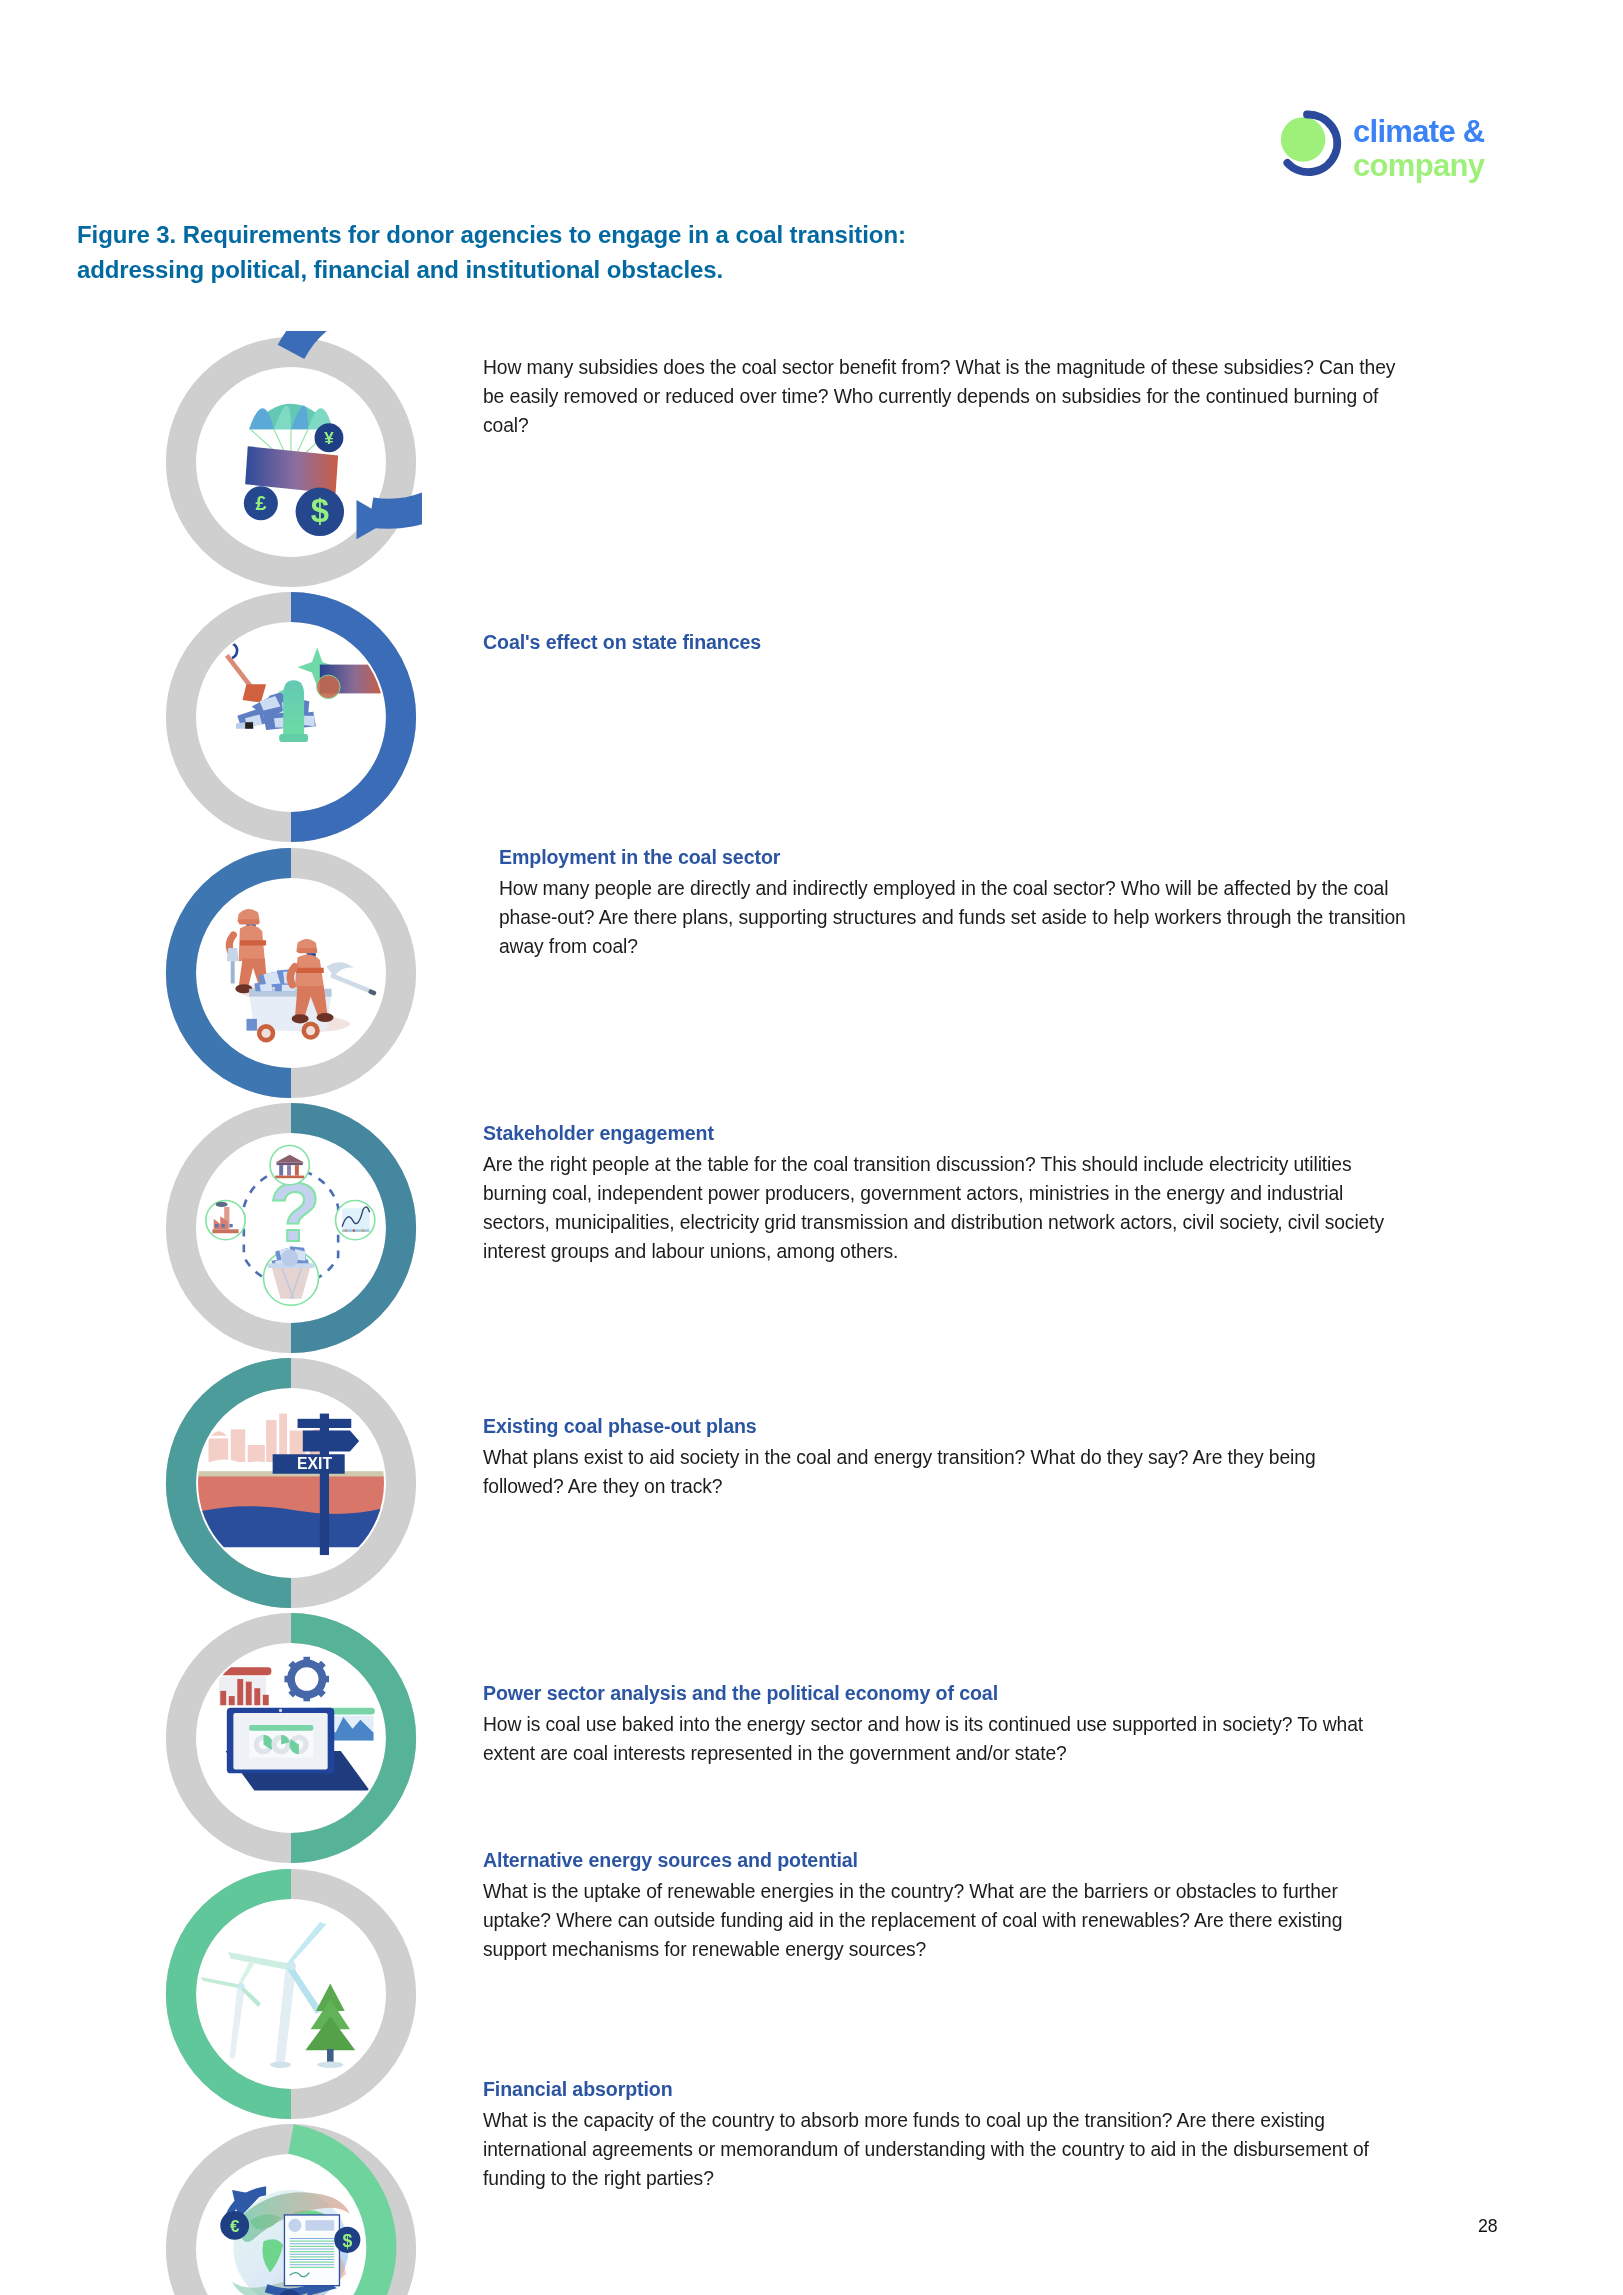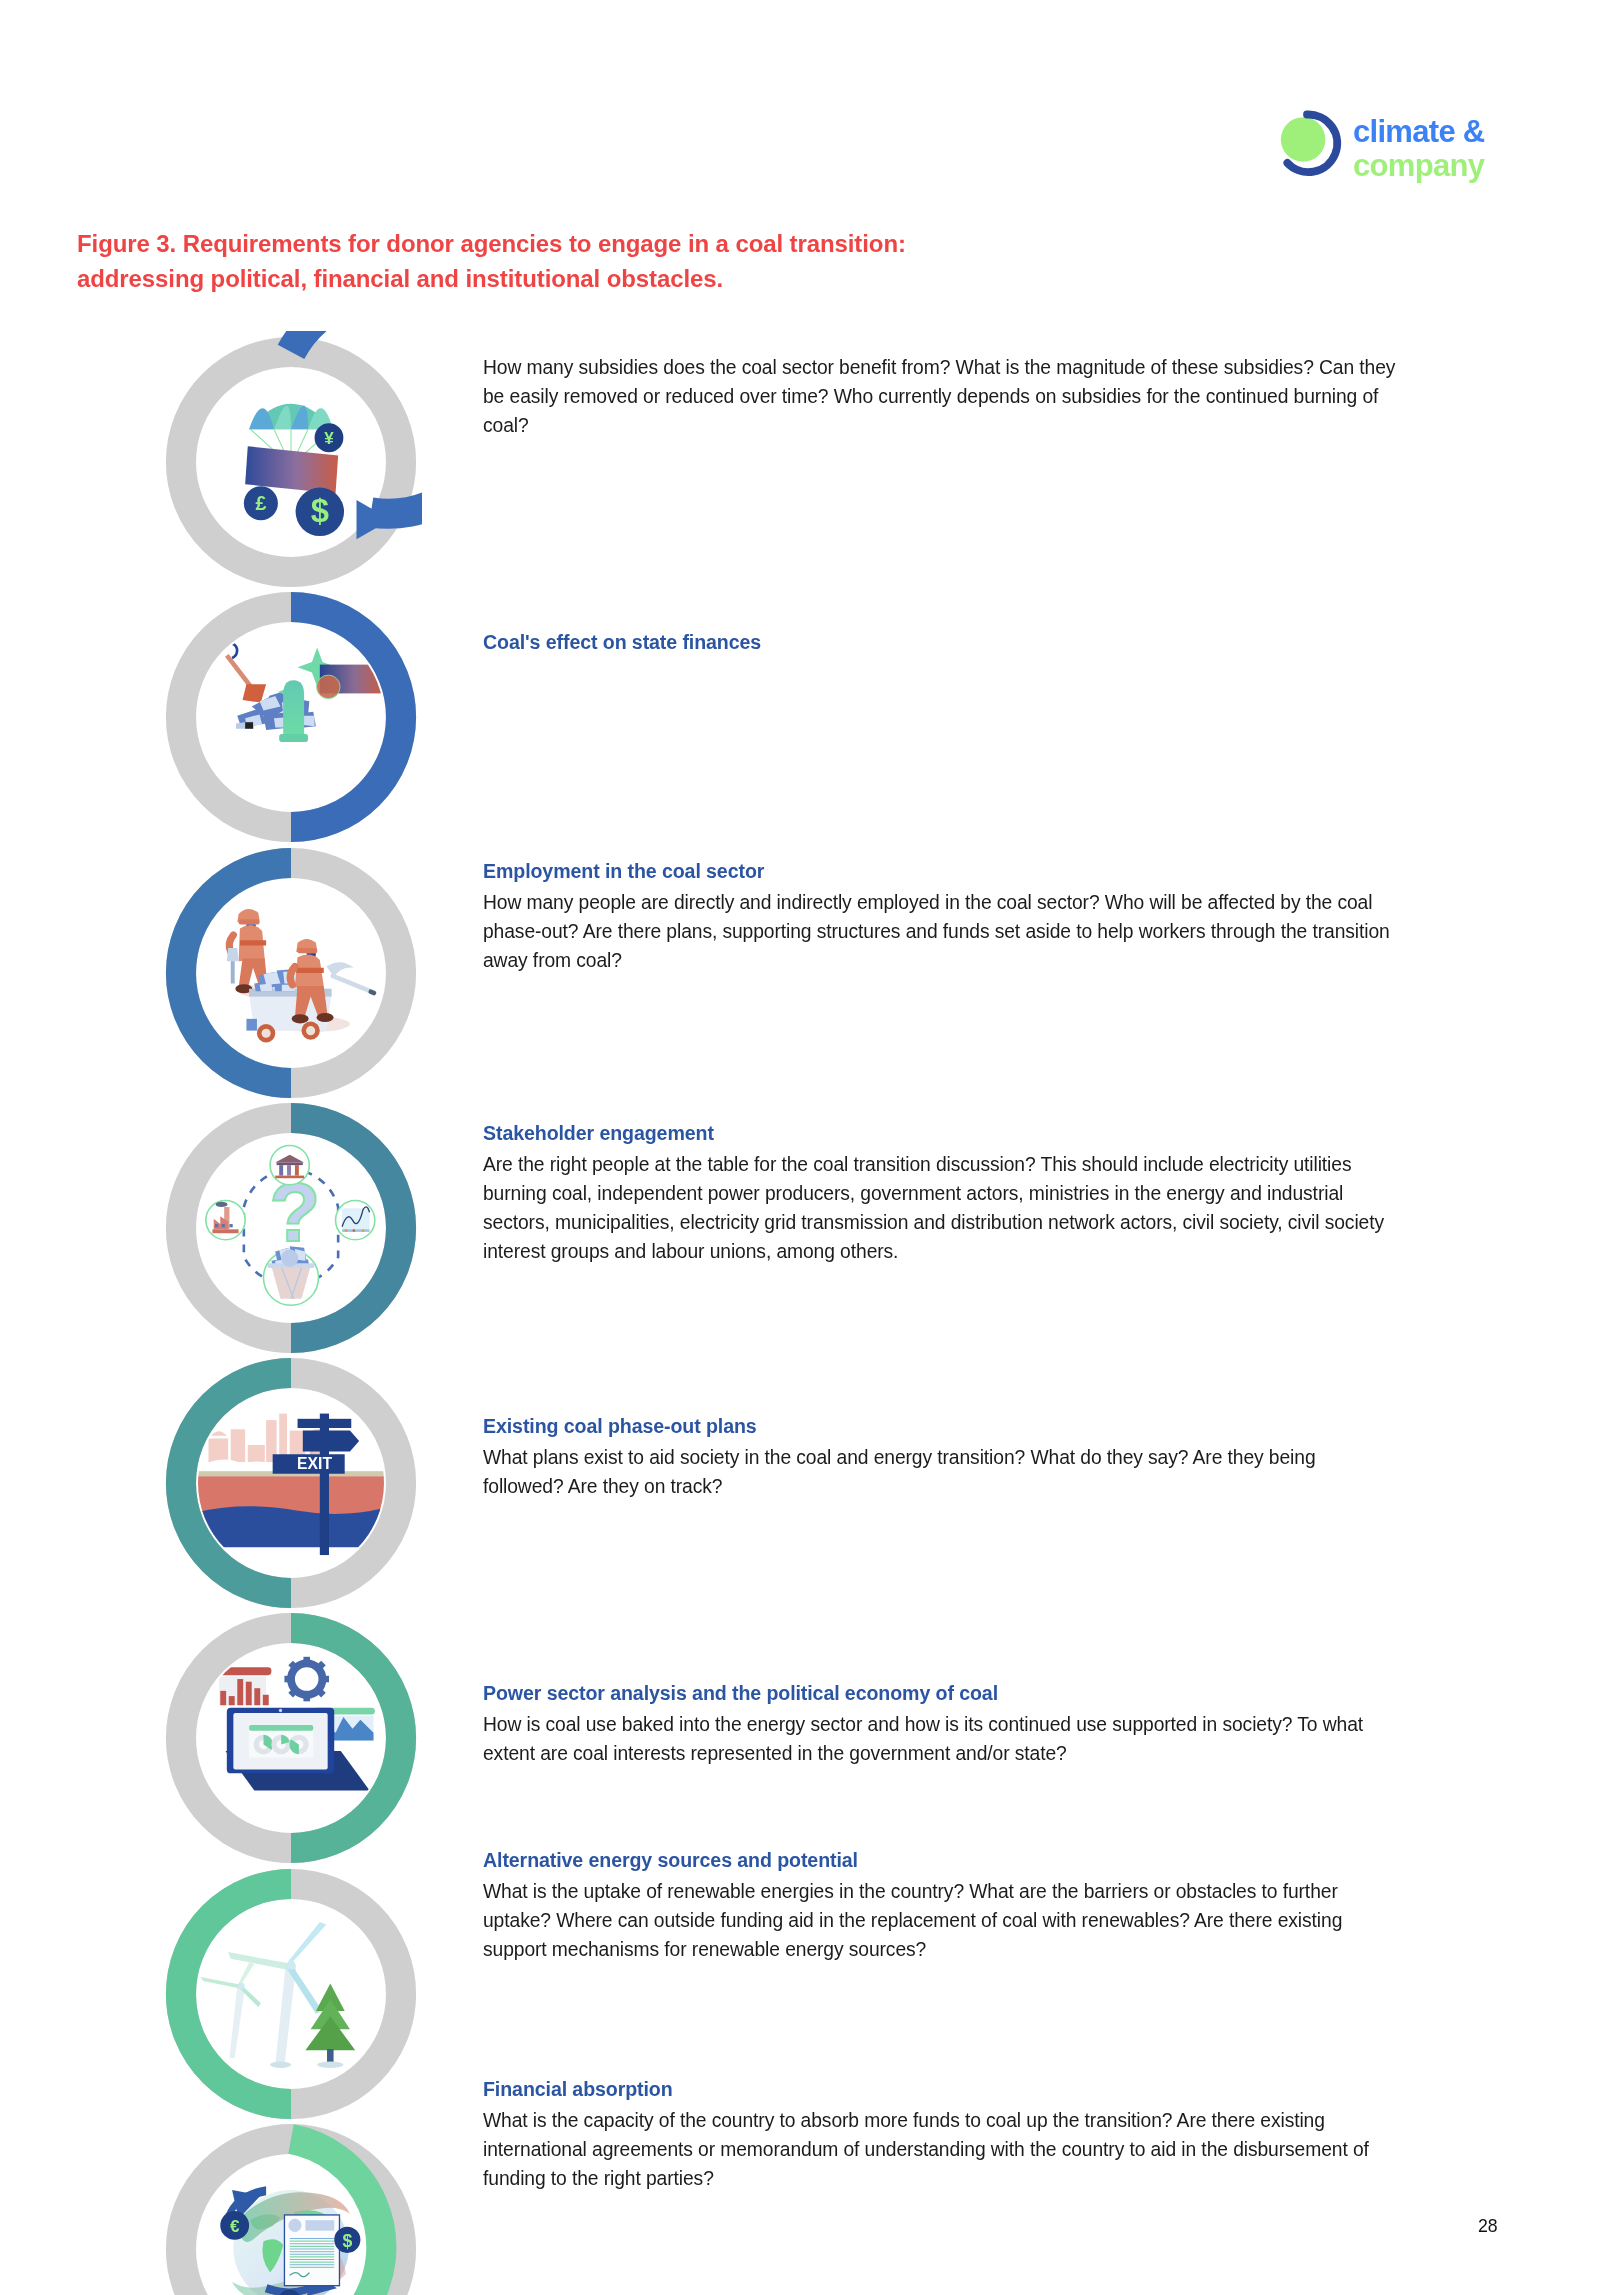--- a/index.html
+++ b/index.html
@@ -13,22 +13,22 @@
 
   
   #logo { position:absolute; left:1273px; top:108px; width:236px; height:92px; }
   #logo .mark { position:absolute; left:0; top:0; width:72px; height:72px; }
   #logo .wordmark { position:absolute; left:80px; top:6.5px; }
   #logo .w1 { font-size:31px; font-weight:bold; color:#3b82f6; letter-spacing:-0.7px; line-height:34px; }
   #logo .w2 { font-size:31px; font-weight:bold; color:#9ef07a; letter-spacing:-0.7px; line-height:34px; }
 
   
   #fig-title {
-    position:absolute; left:77px; top:226px; width:982px;
-    color:#ef4444; font-size:24px; font-weight:bold; line-height:35px;
+    position:absolute; left:77px; top:217px; width:982px;
+    color:#0369a1; font-size:24px; font-weight:bold; line-height:35px;
     letter-spacing:-0.1px;
   }
 
   
   #chain { position:absolute; left:160px; top:331px; width:301px; height:1951px; }
   .link { position:absolute; left:0; width:262px; height:262px; }
   .link .ringsvg { position:absolute; left:0; top:0; width:262px; height:262px; }
   .link .art {
     position:absolute; left:38px; top:38px; width:186px; height:186px;
     border-radius:50%; overflow:hidden;
@@ -472,21 +472,21 @@
 
 </div>
 
 <div id="col">
   <div class="block" style="top:0px;">
     <p>How many subsidies does the coal sector benefit from? What is the magnitude of these subsidies? Can they be easily removed or reduced over time? Who currently depends on subsidies for the continued burning of coal?</p>
   </div>
   <div class="block" style="top:276px;">
     <h3>Coal's effect on state finances</h3>
   </div>
-  <div class="block" style="top:505px;">
+  <div class="block" style="top:491px;margin-left:16px;">
     <h3>Employment in the coal sector</h3>
     <p>How many people are directly and indirectly employed in the coal sector? Who will be affected by the coal phase-out? Are there plans, supporting structures and funds set aside to help workers through the transition away from coal?</p>
   </div>
   <div class="block" style="top:767px;">
     <h3>Stakeholder engagement</h3>
     <p>Are the right people at the table for the coal transition discussion? This should include electricity utilities burning coal, independent power producers, government actors, ministries in the energy and industrial sectors, municipalities, electricity grid transmission and distribution network actors, civil society, civil society interest groups and labour unions, among others.</p>
   </div>
   <div class="block" style="top:1060px;">
     <h3>Existing coal phase-out plans</h3>
     <p>What plans exist to aid society in the coal and energy transition? What do they say? Are they being followed? Are they on track?</p>

